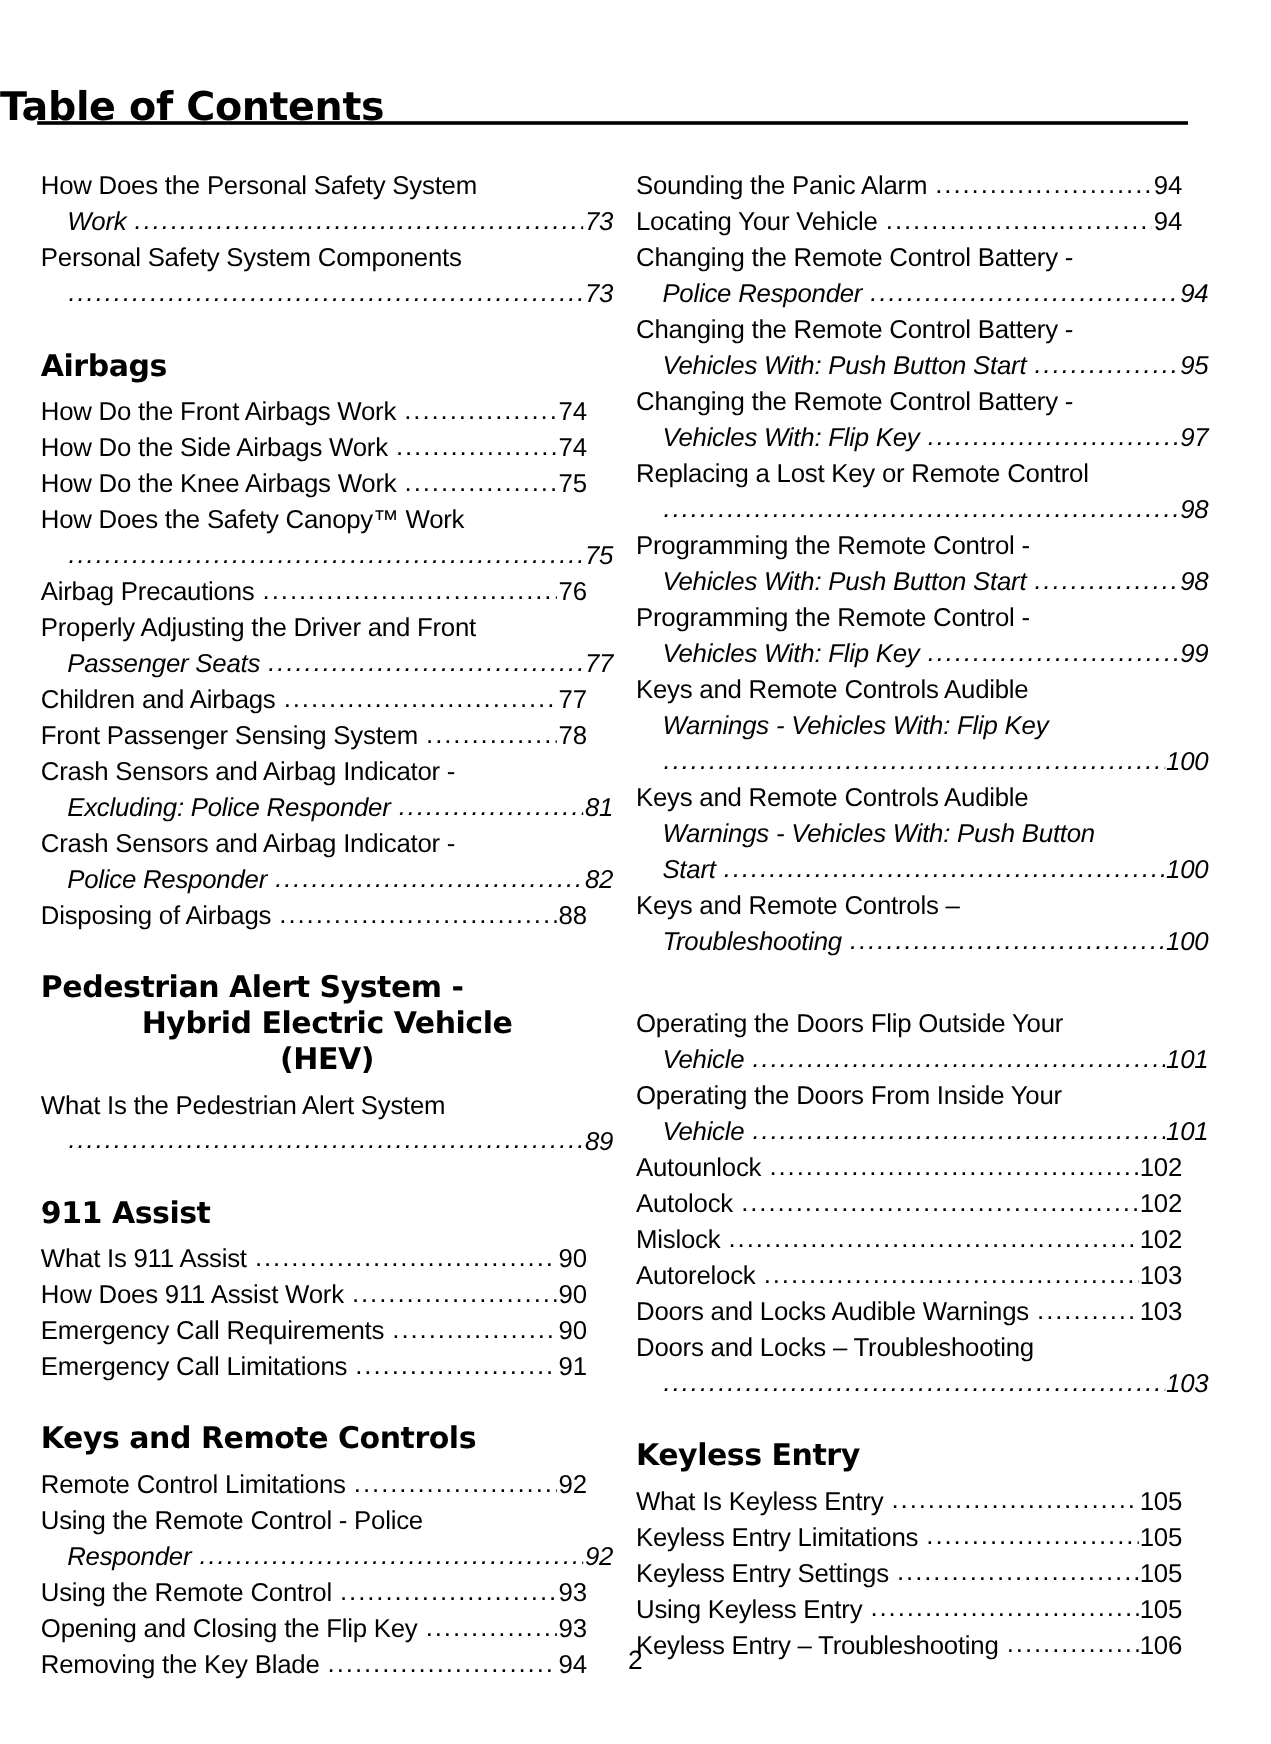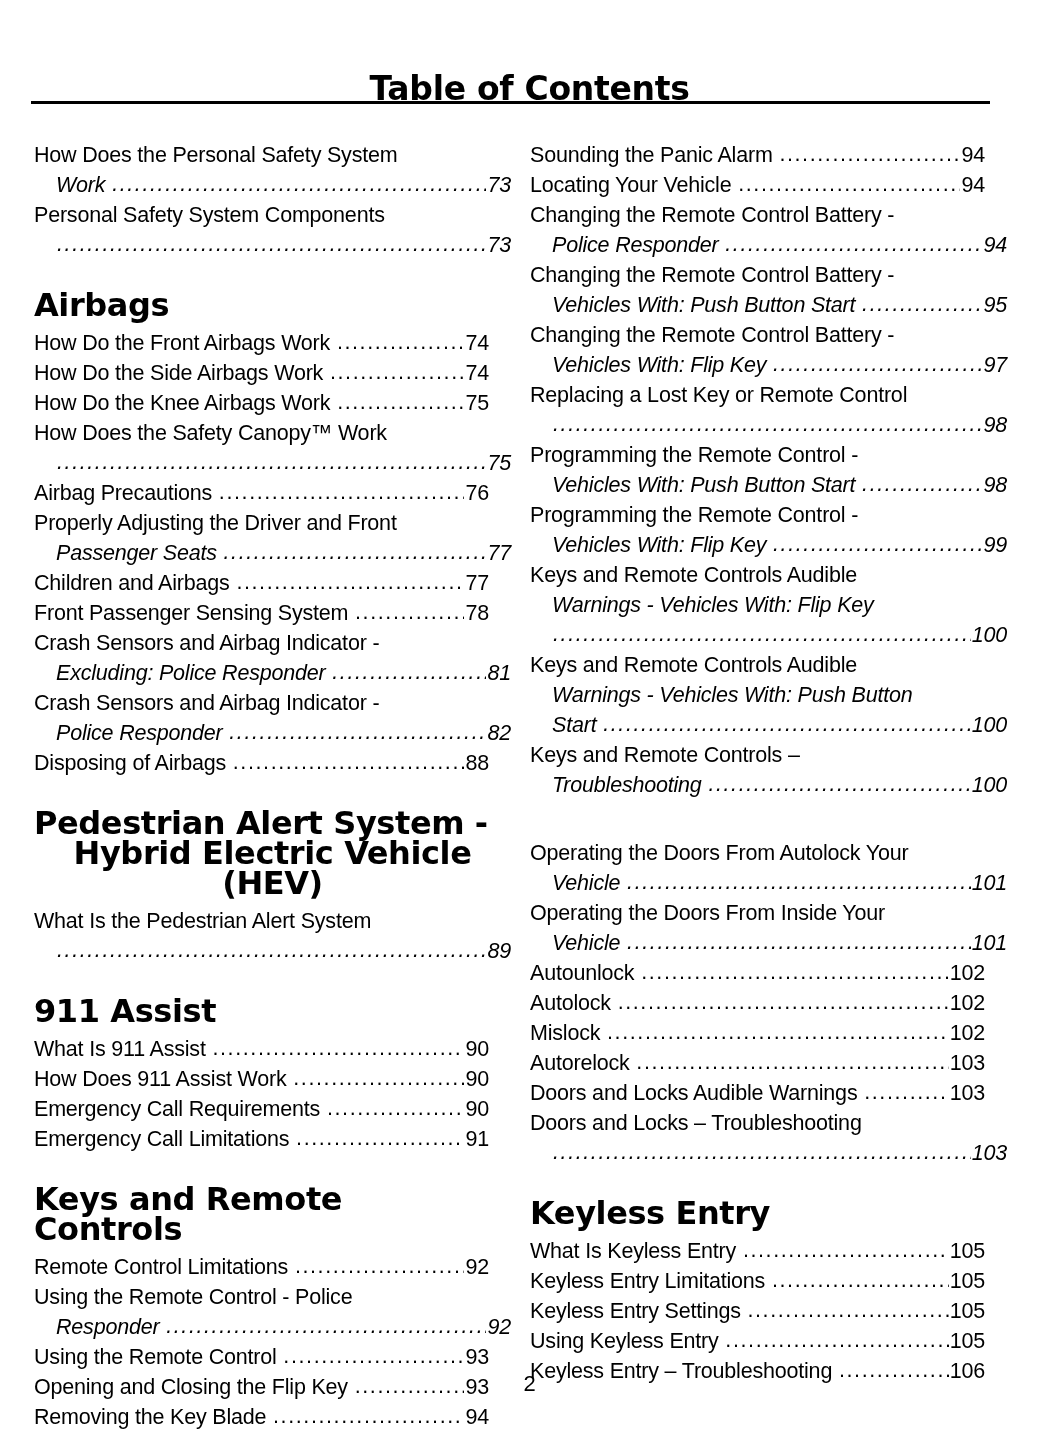--- a/index.html
+++ b/index.html
@@ -15,21 +15,20 @@
     color: #000000;
     overflow: hidden;
   }
 
   
   .page-title {
     position: absolute;
     left: 0;
     top: 47px;
     width: 1059px;
-    text-align: center;
     font-size: 33px;
     font-weight: bold;
     letter-spacing: -0.3px;
     font-family: "DejaVu Sans", sans-serif;
     line-height: 40px;
   }
   .title-rule {
     position: absolute;
     left: 31px;
     top: 101px;
@@ -51,21 +50,21 @@
     top: 0;
     width: 455px;
   }
   .col-left  { left: 34px; }
   .col-right { left: 530px; }
 
   
   .section-head {
     font-family: "DejaVu Sans", sans-serif;
     font-weight: bold;
-    font-size: 32px;
+    font-size: 25px;
     line-height: 30px;
     letter-spacing: -0.4px;
     margin: 0;
     padding: 0;
   }
   .section-head .cont {
     display: block;
     padding-left: 22px;
     text-align: center;
   }
@@ -438,21 +437,21 @@
             <span class="entry-text">Troubleshooting </span>
             <span class="leader"></span>
             <span class="pagenum">100</span>
           </div>
         </div>
       </div>
       <div class="section-block">
         <div class="head-gap"></div>
         <div class="entry">
           <div class="entry-line nolead">
-            <span class="entry-text">Operating the Doors From Autolock Your</span>
+            <span class="entry-text">Operating the Doors Flip Outside Your</span>
           </div>
           <div class="entry-line indent">
             <span class="entry-text">Vehicle </span>
             <span class="leader"></span>
             <span class="pagenum">101</span>
           </div>
         </div>
         <div class="entry">
           <div class="entry-line nolead">
             <span class="entry-text">Operating the Doors From Inside Your</span>

